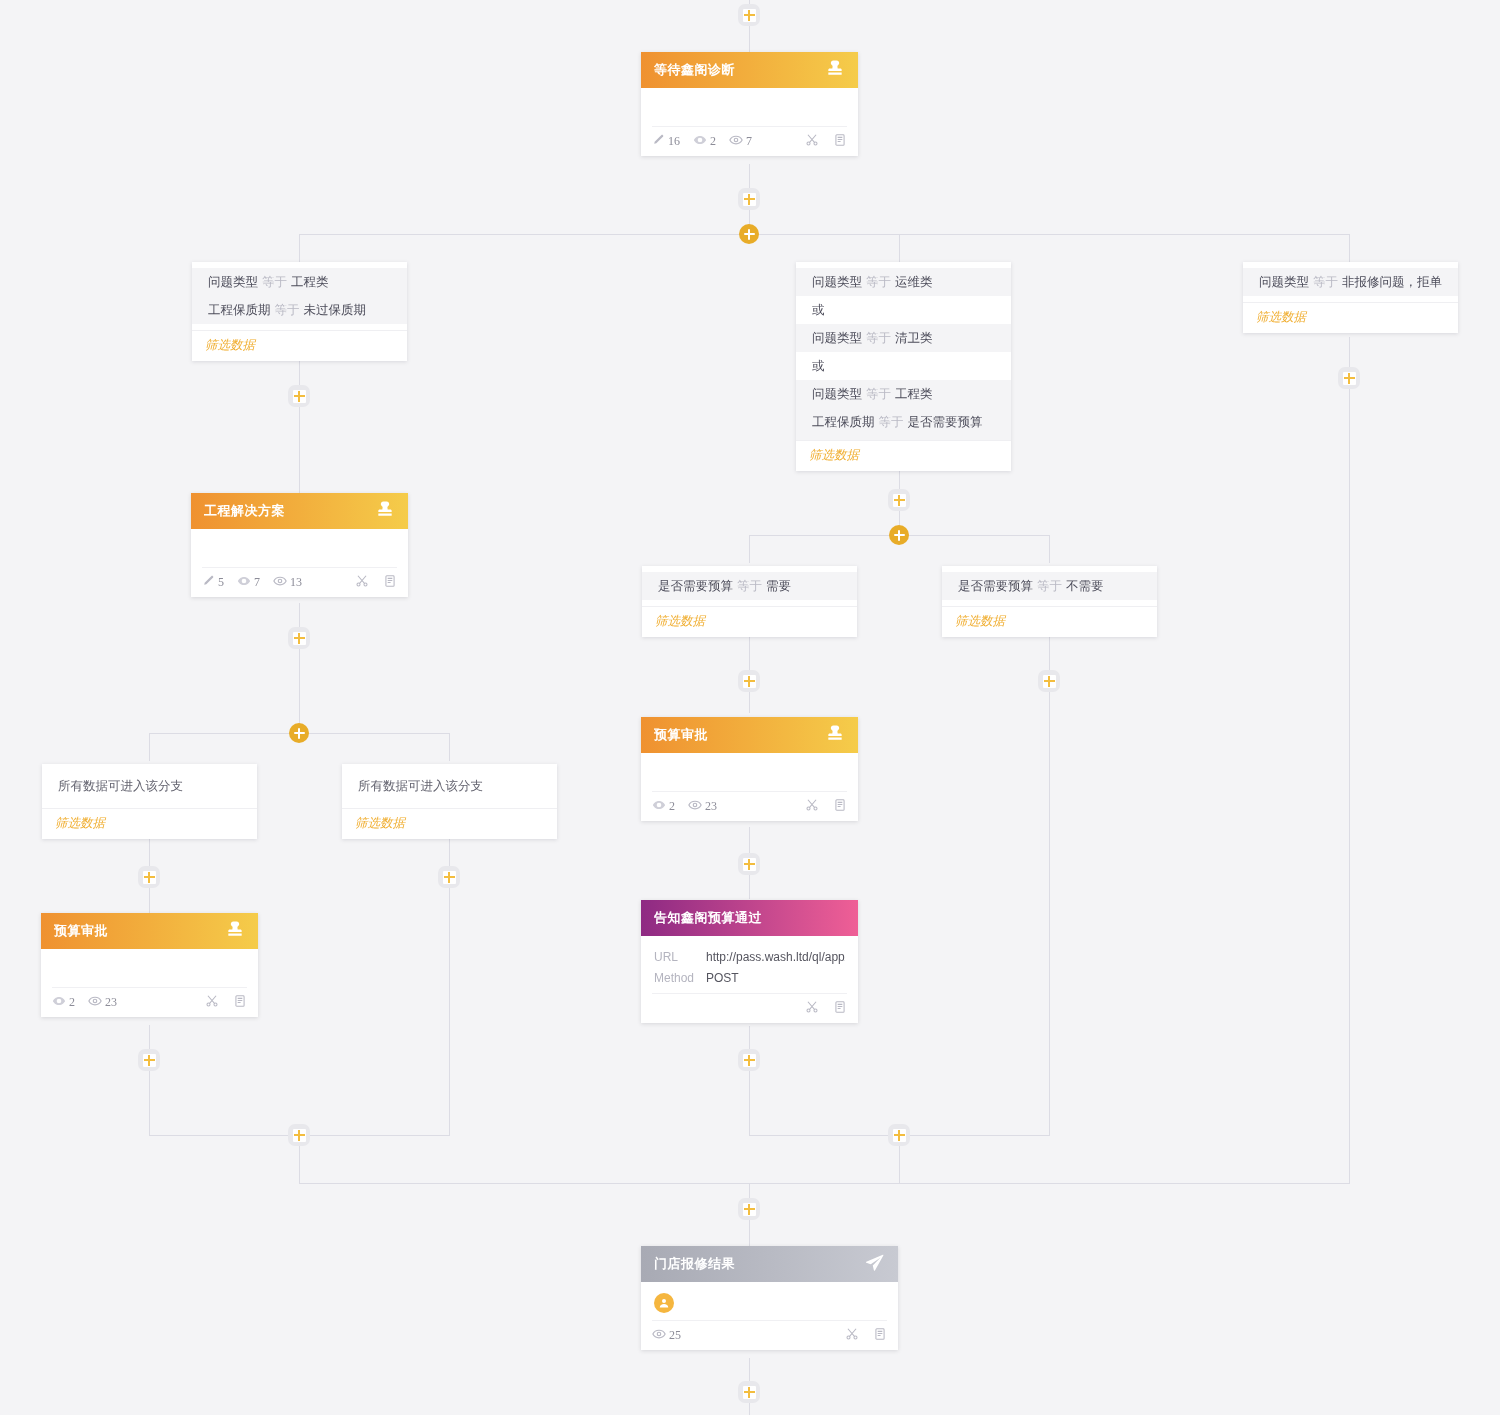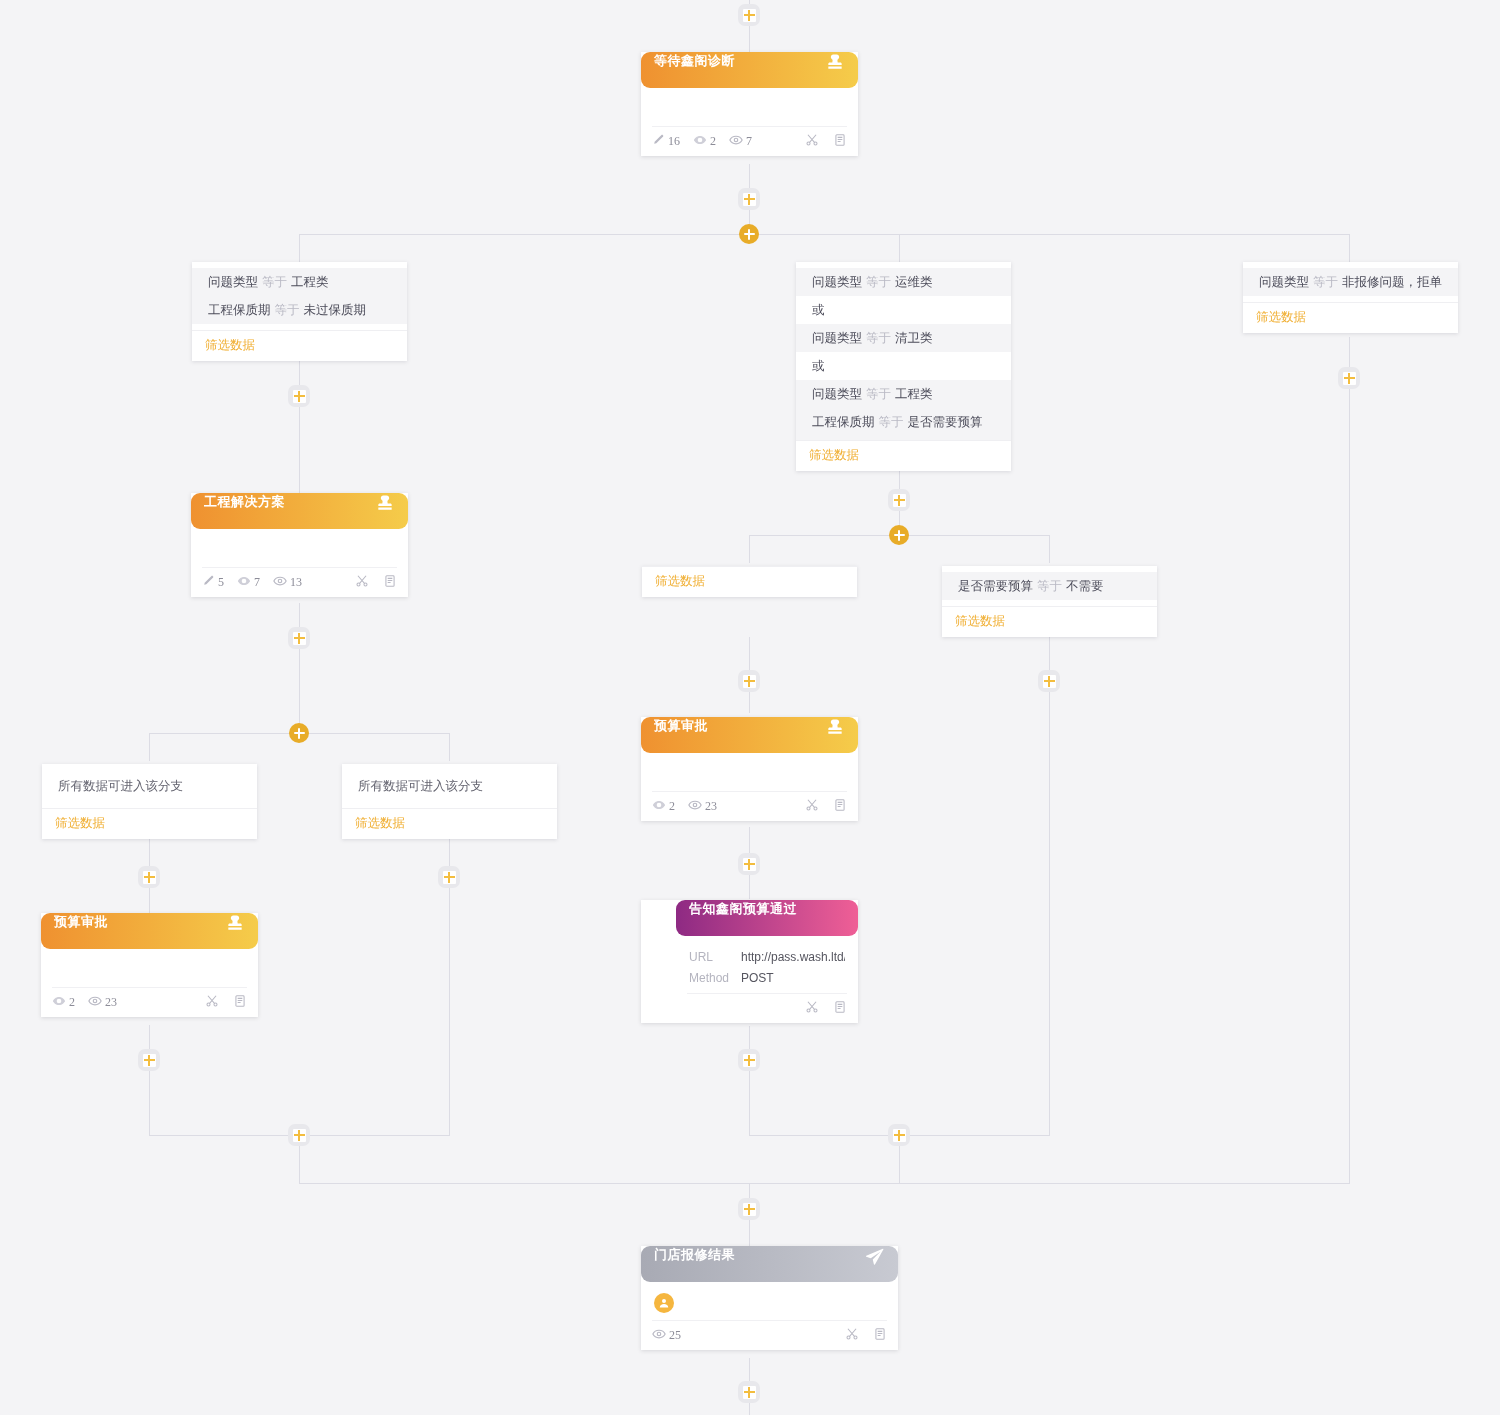--- a/index.html
+++ b/index.html
@@ -46,22 +46,22 @@
   .branch .inner::before { left: 0; right: 0; top: 4.5px; height: 2px; }
   .branch .inner::after { top: 0; bottom: 0; left: 4.5px; width: 2px; }
 
   
   .card {
     position: absolute; background: #ffffff;
     box-shadow: 0 1px 4px rgba(40,40,60,.14);
     z-index: 3;
   }
   .card-head {
-    height: 36px; display: flex; align-items: flex-start;
-    padding: 0 13px; color: #fff; border-radius: 9px;
+    height: 36px; display: flex; align-items: center;
+    padding: 0 13px; color: #fff;
   }
   .card-head .title {
     font-size: 13px; font-weight: bold; letter-spacing: .5px;
     flex: 1; white-space: nowrap; overflow: hidden;
   }
   .head-orange { background: linear-gradient(90deg, #ef9130 0%, #f5cc4a 100%); }
   .head-pink   { background: linear-gradient(90deg, #8e2a83 0%, #ef5f96 100%); }
   .head-gray   { background: linear-gradient(90deg, #a8aab4 0%, #c8cad2 100%); }
 
   .card-body { min-height: 38px; padding: 10px 13px 0; }
@@ -91,21 +91,21 @@
   .cond .rows { padding: 6px 0 6px; }
   .cond .row {
     padding: 5px 16px; font-size: 12.5px; color: #4c4c5a;
     white-space: nowrap; line-height: 18px;
   }
   .cond .row.shaded { background: #f4f4f6; }
   .cond .row .op { color: #b9b9c4; margin: 0 4px; }
   .cond .row .val { color: #4c4c5a; }
   .cond .foot {
     border-top: 1px solid #efeff2; padding: 6px 13px 7px;
-    font-size: 12.5px; color: #f0ad2e; cursor: pointer;
+    font-size: 12.5px; color: #f0ad2e; cursor: pointer; font-style: italic;
   }
   .cond.plain .row { background: #ffffff; color: #63636f; }
 
   
   .kv { display: flex; font-size: 12px; line-height: 21px; }
   .kv .k { width: 52px; color: #b4b4bf; flex: none; }
   .kv .v { color: #55555f; white-space: nowrap; overflow: hidden; }
 </style>
 </head>
 <body>
@@ -371,20 +371,25 @@
           <svg width="14" height="14" viewBox="0 0 24 24" fill="none" stroke="#b9b9c4" stroke-width="1.8">
               <rect x="5" y="3" width="14" height="18" rx="1.5"></rect>
               <path d="M8 7.5h8M8 11h8M8 14.5h5"></path>
             </svg>
         </span>
       </span>
     </div>
   </div>
 
   <div class="cond" style="left:642px; top:566px; width:215px;">
+    <div class="rows">
+      <div class="row shaded">
+        <span>是否需要预算</span><span class="op">等于</span><span class="val">需要</span>
+      </div>
+    </div>
     <div class="foot">筛选数据</div>
   </div>
 
   <div class="cond" style="left:942px; top:566px; width:215px;">
     <div class="rows">
       <div class="row shaded">
         <span>是否需要预算</span><span class="op">等于</span><span class="val">不需要</span>
       </div>
     </div>
     <div class="foot">筛选数据</div>
@@ -493,21 +498,21 @@
         <span>
           <svg width="14" height="14" viewBox="0 0 24 24" fill="none" stroke="#b9b9c4" stroke-width="1.8">
               <rect x="5" y="3" width="14" height="18" rx="1.5"></rect>
               <path d="M8 7.5h8M8 11h8M8 14.5h5"></path>
             </svg>
         </span>
       </span>
     </div>
   </div>
 
-  <div class="card" style="left:641px; top:900px; width:217px;padding-left:35px;">
+  <div class="card" style="left:641px; top:900px; width:217px;">
     <div class="card-head head-pink">
       <span class="title">告知鑫阁预算通过</span>
     </div>
     <div class="card-body" style="padding:11px 13px 4px;">
       <div class="kv">
         <span class="k">URL</span>
         <span class="v">http://pass.wash.ltd/ql/app/c0f1df</span>
       </div>
       <div class="kv">
         <span class="k">Method</span>

